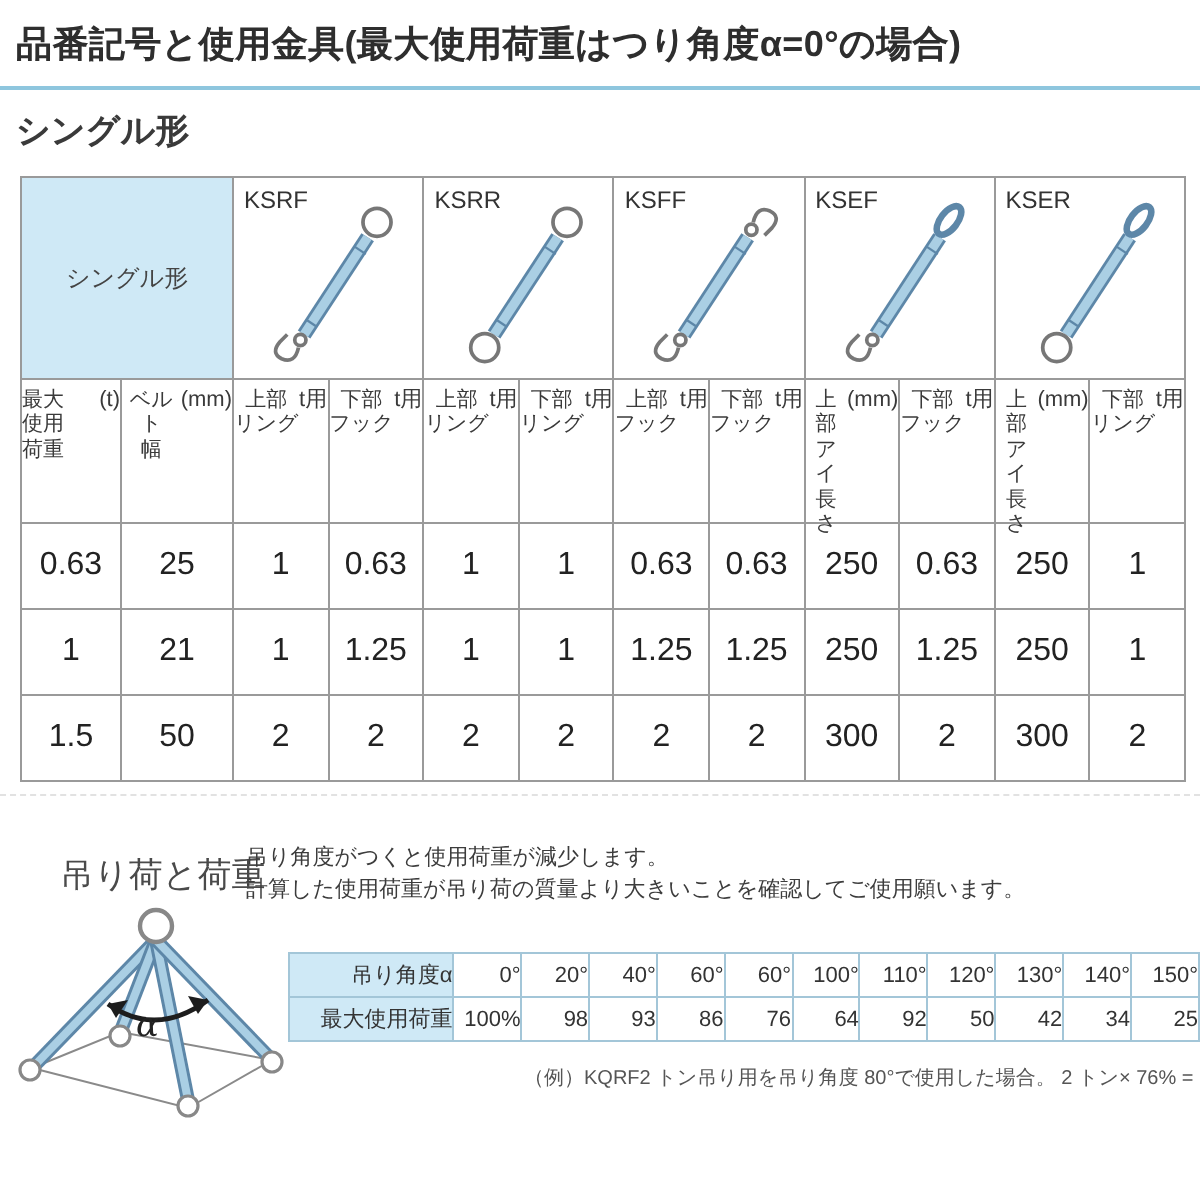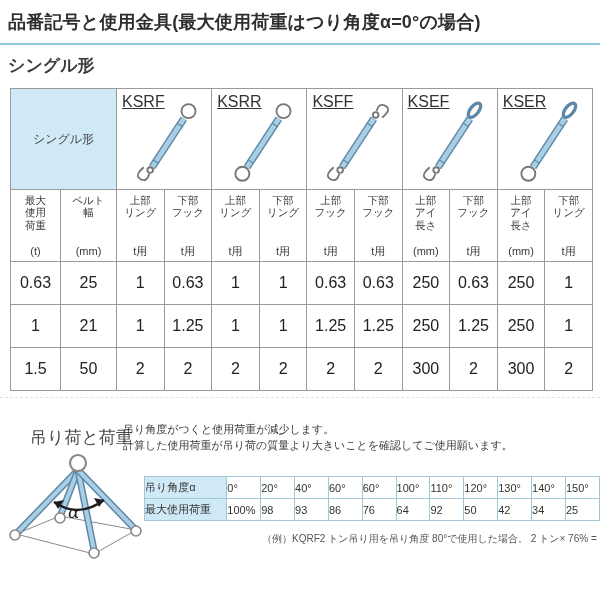--- a/index.html
+++ b/index.html
@@ -10,35 +10,35 @@
   .page-title{position:absolute;left:8px;top:10px;font-size:18px;font-weight:bold;
     letter-spacing:0.2px;color:#2e2e2e;white-space:nowrap;}
   .title-rule{position:absolute;left:0;top:43px;width:600px;height:2px;background:#8ec6de;}
   .section-title{position:absolute;left:8px;top:54px;font-size:17px;font-weight:bold;color:#3a3a3a;}
 
   
   table.spec{position:absolute;left:10px;top:88px;width:582px;border-collapse:collapse;table-layout:fixed;}
   table.spec td{border:1px solid #9a9a9a;padding:0;text-align:center;vertical-align:middle;}
   td.corner{background:#cfe9f6;font-size:12px;color:#444;height:100px;}
   td.prod{position:relative;height:100px;}
-  .pcode{position:absolute;left:5px;top:4px;font-size:16px;color:#333;text-decoration:underline;}
+  .pcode{position:absolute;left:5px;top:4px;font-size:12px;color:#333;}
   .sling{position:absolute;left:8px;top:10px;width:84px;height:86px;}
   tr.subrow td{height:71px;font-size:10.5px;line-height:1.18;color:#3a3a3a;}
-  .sub{display:flex;flex-direction:column;justify-content:space-between;height:64px;padding:3px 0 2px 0;}
+  .sub{display:flex;flex-direction:row;justify-content:space-between;height:64px;padding:3px 0 2px 0;}
   .su{font-size:11px;}
   tr.datarow td{height:42px;font-size:16px;color:#222;}
 
   .section-divider{position:absolute;left:0;top:397px;width:600px;border-top:1px dashed #e2e2e2;}
 
   .load-heading{position:absolute;left:30px;top:426px;font-size:17px;color:#4a4a4a;}
   .load-notes{position:absolute;left:123px;top:422px;font-size:11px;line-height:1.45;color:#3c3c3c;}
 
   
   table.angle{position:absolute;left:144px;top:476px;border-collapse:collapse;table-layout:fixed;}
-  table.angle td{border:1px solid #a3c6d8;height:21px;text-align:left;font-size:11px;color:#333;padding:0;}
+  table.angle td{border:1px solid #a3c6d8;height:21px;text-align:right;font-size:11px;color:#333;padding:0;}
   td.alab{background:#cfe9f6;width:82px;}
   td.aval{width:33px;background:#fff;}
 
   .example-note{position:absolute;left:262px;top:532px;font-size:10px;color:#555;white-space:nowrap;}
 
   .diagram{position:absolute;left:2px;top:452px;width:140px;height:148px;}
   .alpha-label{font-family:"DejaVu Serif",serif;font-style:italic;font-size:17px;fill:#222;}
 </style>
 </head>
 <body>

